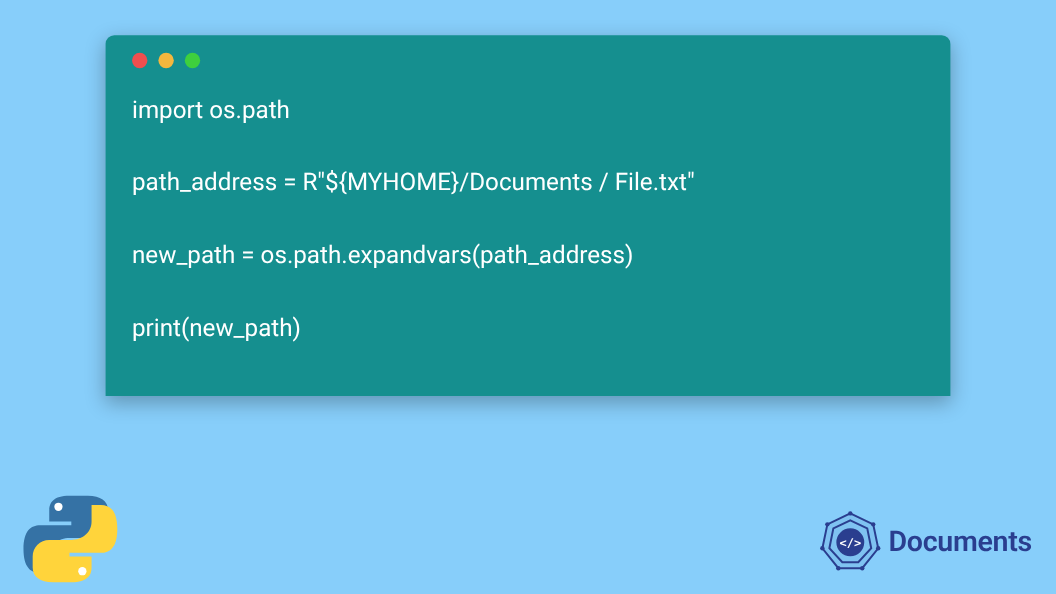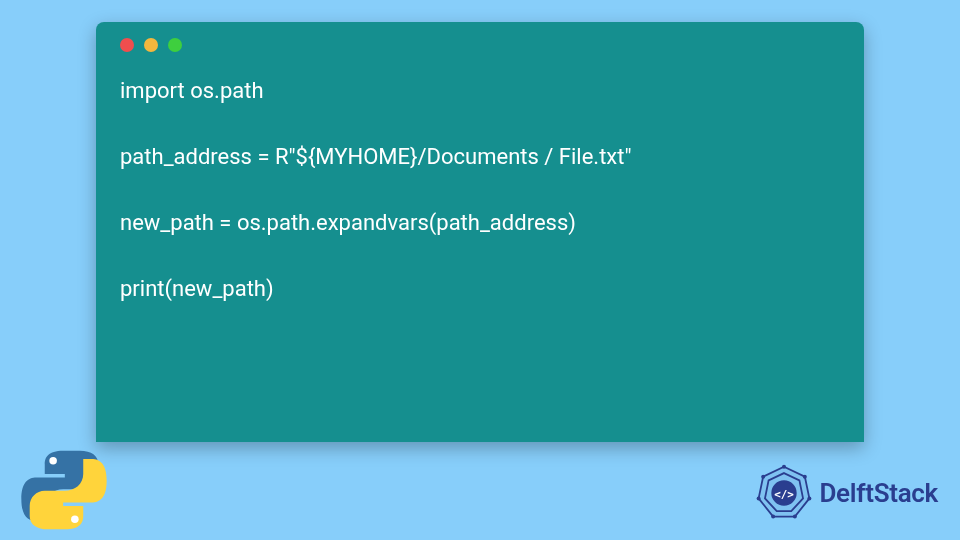--- a/index.html
+++ b/index.html
@@ -7,23 +7,23 @@
     width: 960px;
     height: 540px;
     background: #87cefa;
     position: relative;
     font-family: -apple-system, BlinkMacSystemFont, "Segoe UI", Roboto, Arial, sans-serif;
     overflow: hidden;
   }
   .code-block {
     position: absolute;
     left: 96px;
-    top: 22px;
+    top: 32px;
     width: 768px;
-    height: 420px;
+    height: 328px;
     background: #158f8f;
     border-radius: 8px 8px 0 0;
     box-shadow: 0 6px 18px rgba(0,0,0,0.28);
     padding: 16px 24px 24px 24px;
   }
   .traffic-lights {
     display: flex;
     gap: 10px;
     margin-bottom: 22px;
   }
@@ -105,14 +105,14 @@
     <g fill="#2a3e8f">
       <circle cx="32" cy="3" r="2.2"></circle>
         <circle cx="55" cy="14" r="2.2"></circle>
         <circle cx="60" cy="38" r="2.2"></circle>
       <circle cx="44" cy="58" r="2.2"></circle>
         <circle cx="20" cy="58" r="2.2"></circle>
         <circle cx="4" cy="38" r="2.2"></circle>
         <circle cx="9" cy="14" r="2.2"></circle>
     </g>
   </svg>
-  <span class="delft-text">DelftStack</span>
+  <span class="delft-text">Documents</span>
 </div>
 
 </body></html>

